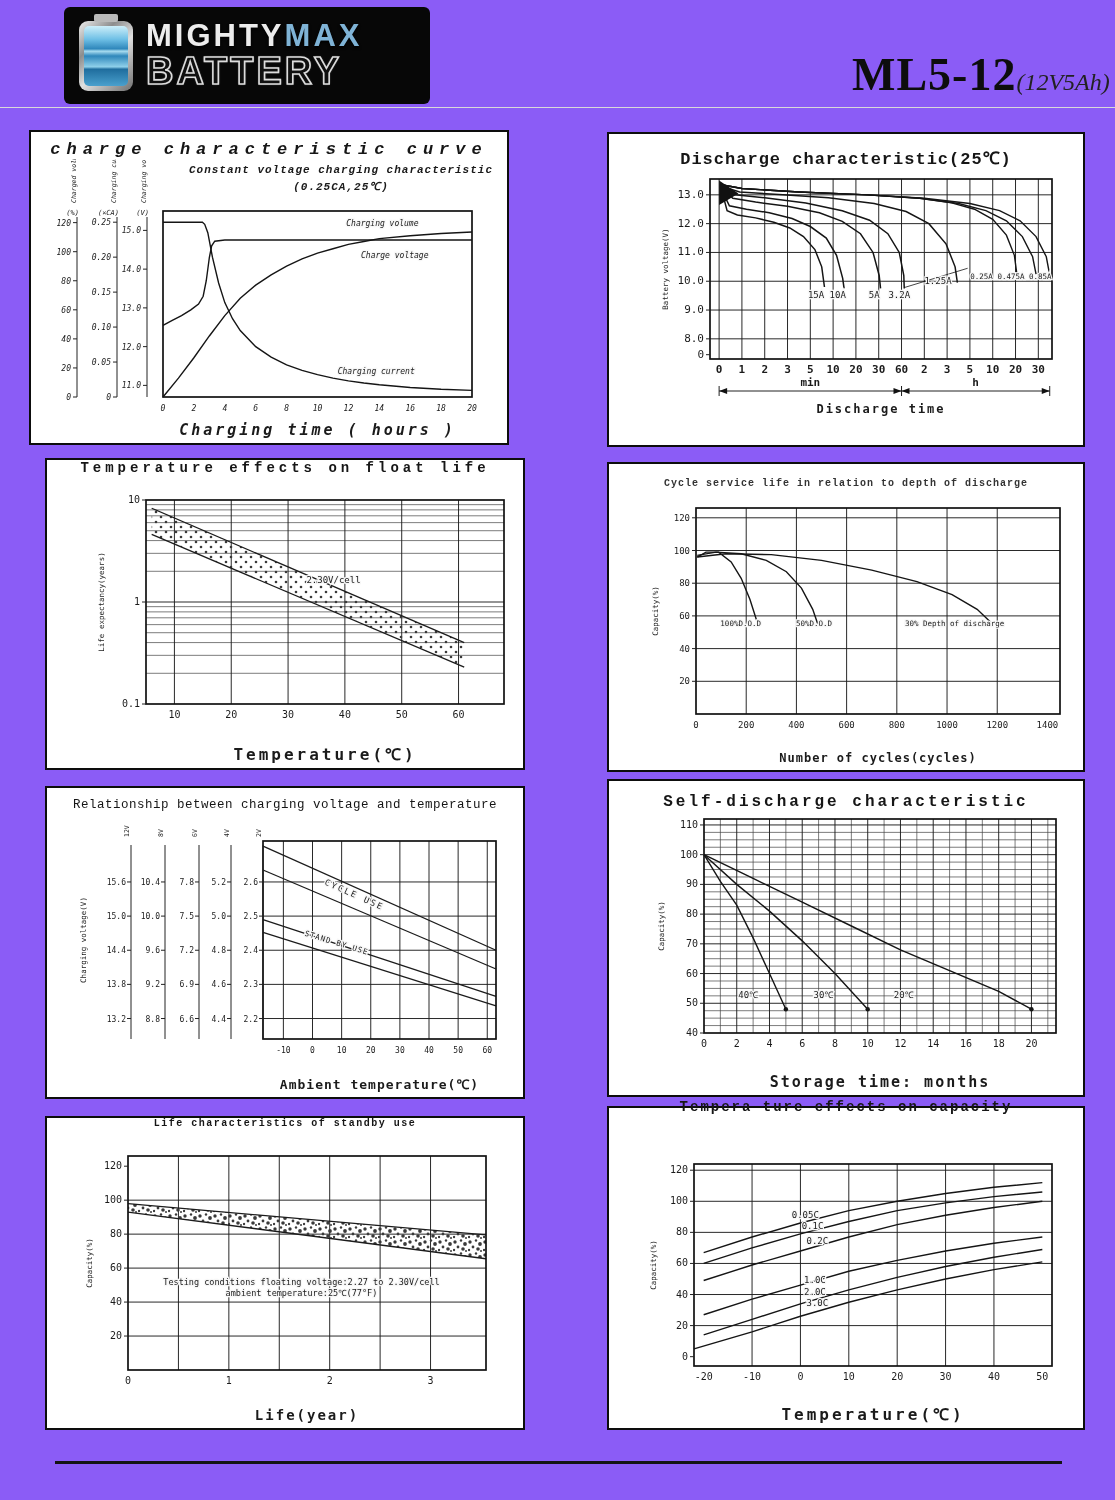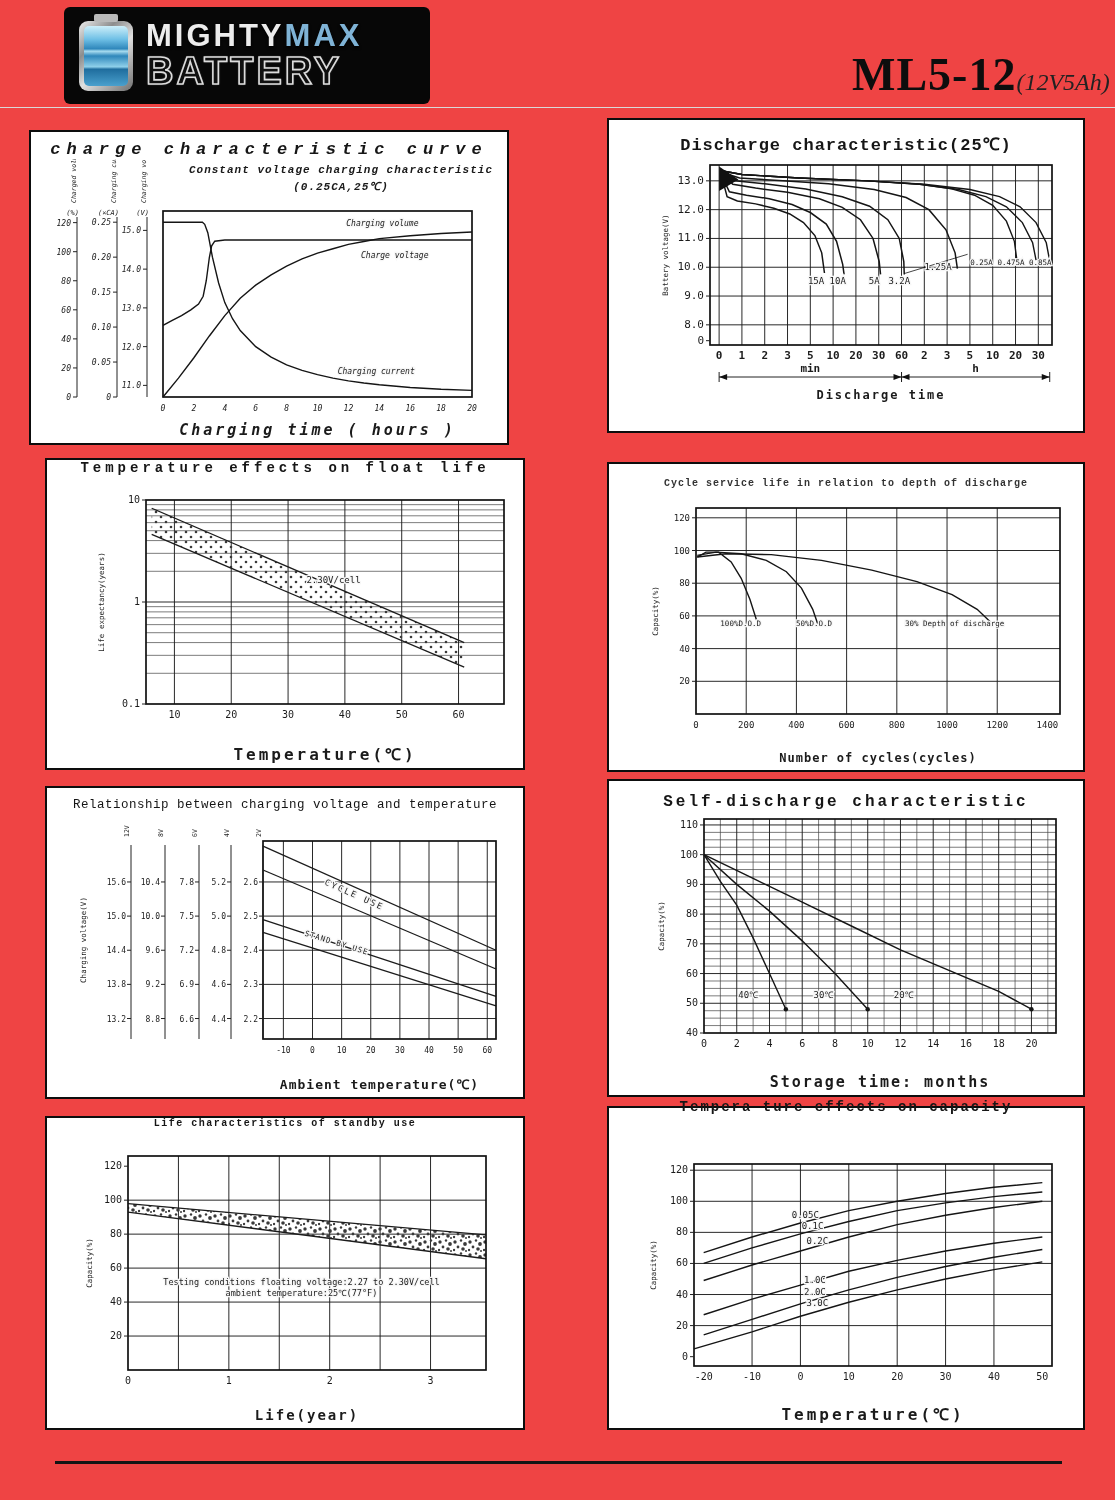--- a/index.html
+++ b/index.html
@@ -1,16 +1,16 @@
 <!DOCTYPE html>
 <html><head>
 <meta charset="utf-8">
 <style>
   html,body{margin:0;padding:0;background:#fff;}
-  #page{position:relative;width:1115px;height:1500px;background:#ef4444;overflow:hidden;
+  #page{position:relative;width:1115px;height:1500px;background:#8b5cf6;overflow:hidden;
         font-family:"Liberation Mono","DejaVu Sans Mono",monospace;color:#1a1a1a;}
   
   .logo{position:absolute;left:64px;top:7px;width:366px;height:97px;background:#070707;
         border-radius:6px;display:flex;align-items:center;}
   .batt{width:54px;height:70px;margin-left:15px;position:relative;border-radius:9px;
         background:linear-gradient(135deg,#efefef,#8d8d8d 30%,#e0e0e0 55%,#6f6f6f);padding:5px;box-sizing:border-box;}
   .batt::before{content:"";position:absolute;top:-7px;left:15px;width:24px;height:8px;background:#b9b9b9;border-radius:2px;}
   .batt-core{width:100%;height:100%;border-radius:5px;
         background:linear-gradient(180deg,#cdeef9 0%,#6fc0e6 22%,#2f87bb 38%,#a8dcf0 42%,#2f87bb 50%,#8fd0ea 68%,#1f6d9e 72%,#4aa0cd 100%);}
   .brand{margin-left:13px;line-height:1.02;font-family:"Liberation Sans",sans-serif;font-weight:bold;}
@@ -19,21 +19,21 @@
   .brand .l2{font-size:38px;letter-spacing:3px;color:#101010;
         -webkit-text-stroke:1.6px #dcdcdc;text-shadow:0 0 2px #cfcfcf;}
   .modelwrap{position:absolute;top:48px;left:852px;font-family:"Liberation Serif","DejaVu Serif",serif;white-space:nowrap;}
   .model{font-size:46px;font-weight:bold;color:#0d0d0d;letter-spacing:1px;}
   .modelspec{font-size:24px;font-style:italic;color:#222;}
   .hrule{position:absolute;left:0;top:107px;width:1115px;height:1px;background:#d9d9d9;}
   .brule{position:absolute;left:55px;top:1461px;width:1007px;height:3px;background:#141414;}
   
   .panel{position:absolute;background:#fff;border:2px solid #0d0d0d;}
   .p1{left:29px; top:130px; width:476px;height:311px;font-style:italic;}
-  .p2{left:607px;top:118px; width:474px;height:311px;}
+  .p2{left:607px;top:132px; width:474px;height:311px;}
   .p3{left:45px; top:458px; width:476px;height:308px;}
   .p4{left:607px;top:462px; width:474px;height:306px;}
   .p5{left:45px; top:786px; width:476px;height:309px;}
   .p6{left:607px;top:779px; width:474px;height:314px;}
   .p7{left:45px; top:1116px;width:476px;height:310px;}
   .p8{left:607px;top:1106px;width:474px;height:320px;}
   .ptitle{text-align:center;margin-top:7px;color:#161616;white-space:nowrap;}
   .p1 .ptitle{font-size:17px;letter-spacing:6px;font-weight:bold;margin-top:8px;}
   .p2 .ptitle{font-size:17px;letter-spacing:1px;font-weight:bold;margin-top:12px;}
   .p3 .ptitle{font-size:14px;letter-spacing:4px;font-weight:bold;margin-top:0;}

